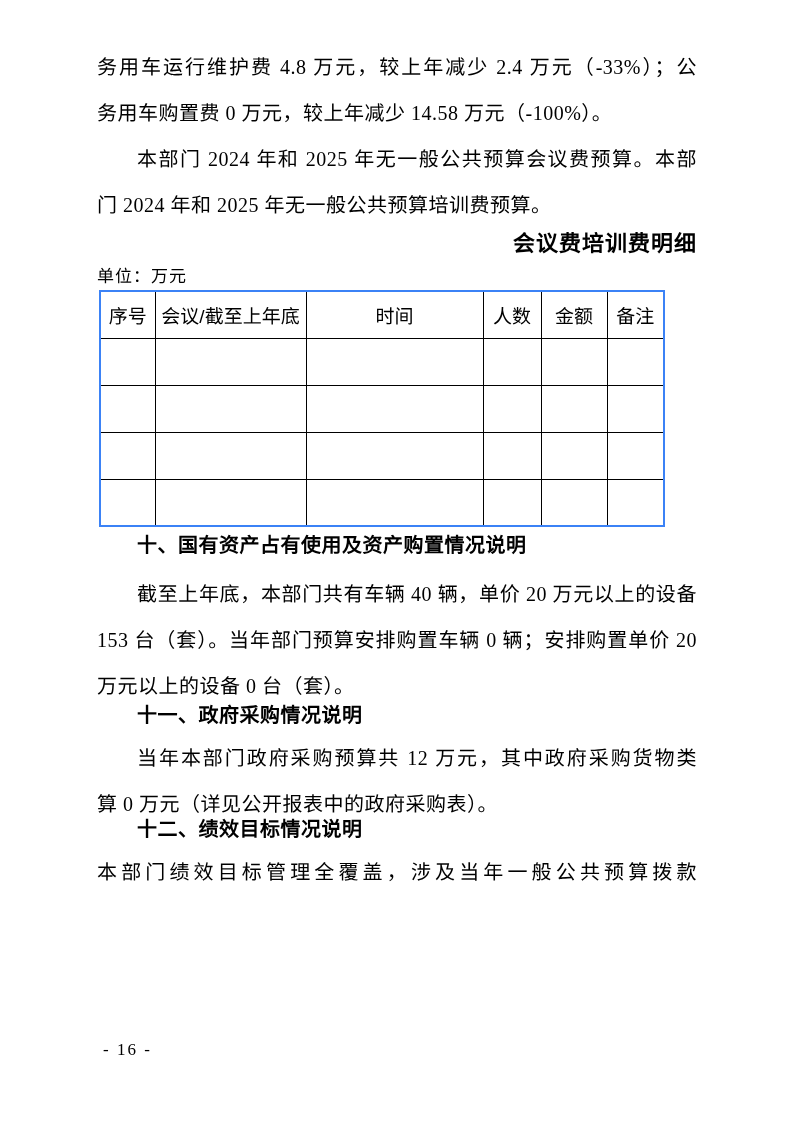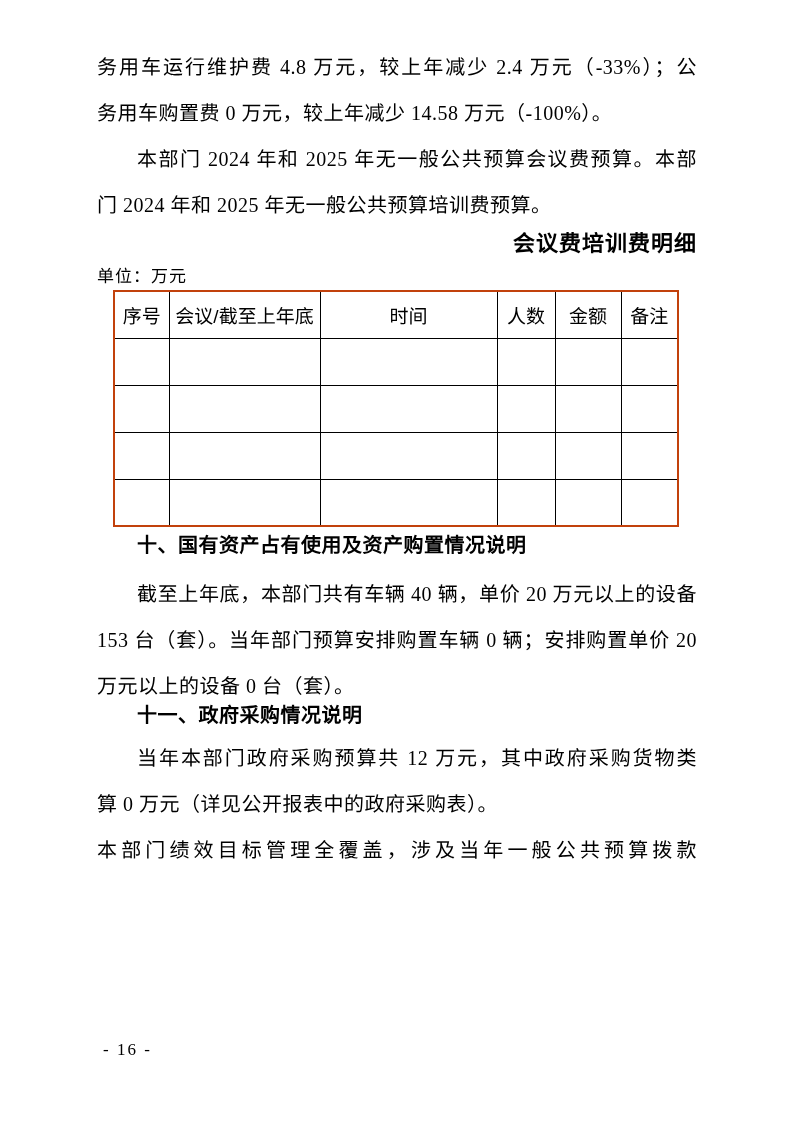--- a/index.html
+++ b/index.html
@@ -35,25 +35,25 @@
   }
   .unit{
     margin-top:6px;
     font-size:17px;
     line-height:22px;
     text-align:left;
     letter-spacing:1px;
   }
   table.mt{
     margin-top:2px;
-    margin-left:16px;
+    margin-left:2px;
     border-collapse:collapse;
     table-layout:fixed;
     width:564px;
-    border:2px solid #c2410c;
+    border:2px solid #3b82f6;
   }
   table.mt th, table.mt td{
     border:1px solid #000;
     padding:0;
     text-align:center;
     vertical-align:middle;
     overflow:hidden;
   }
   table.mt thead tr{ height:47px; }
   table.mt tbody tr{ height:47px; }
@@ -157,18 +157,19 @@
 
     <h3 class="sec sec10">十、国有资产占有使用及资产购置情况说明</h3>
     <p class="line jl ind">截至上年底，本部门共有车辆 40 辆，单价 20 万元以上的设备</p>
     <p class="line jl">153 台（套）。当年部门预算安排购置车辆 0 辆；安排购置单价 20</p>
     <p class="line">万元以上的设备 0 台（套）。</p>
 
     <h3 class="sec sec11">十一、政府采购情况说明</h3>
     <p class="line jl ind">当年本部门政府采购预算共 12 万元，其中政府采购货物类</p>
     <p class="line">算 0 万元（详见公开报表中的政府采购表）。</p>
 
+    <h3 class="sec sec12">十二、绩效目标情况说明</h3>
     <p class="line jl">本部门绩效目标管理全覆盖，涉及当年一般公共预算拨款</p>
 
   </div>
 
   <div class="pageno">- 16 -</div>
 </div>
 
 </body></html>

